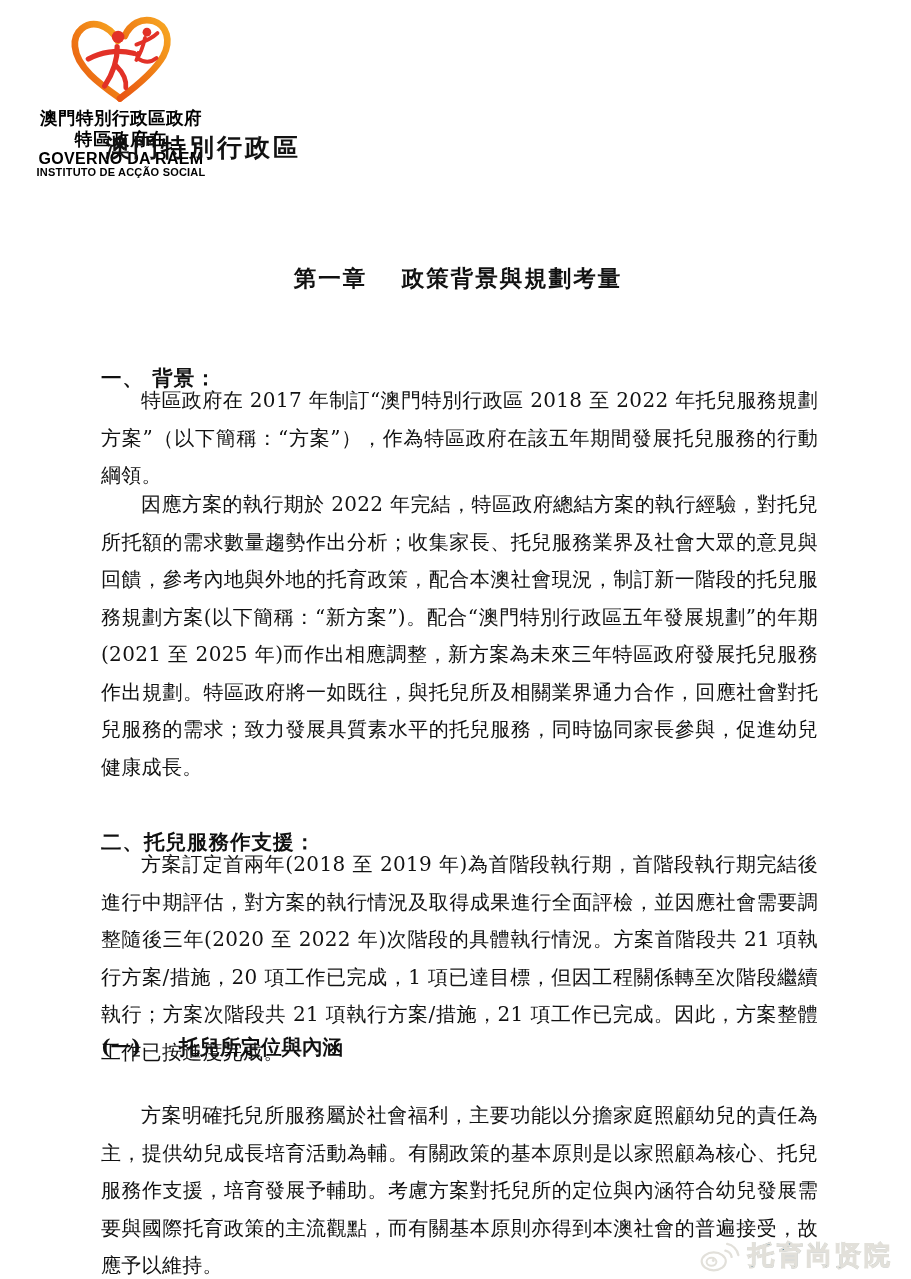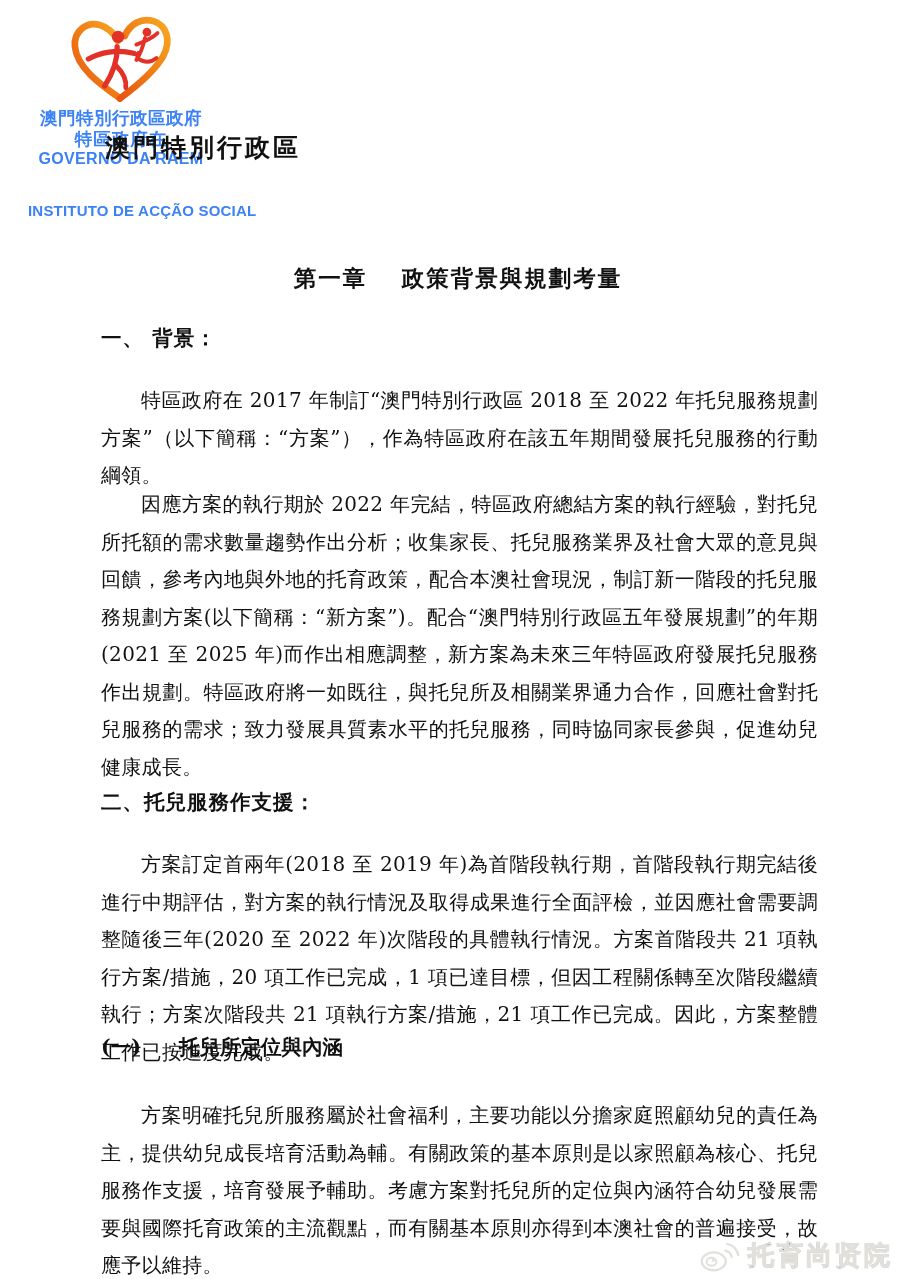--- a/index.html
+++ b/index.html
@@ -10,45 +10,45 @@
     font-family: "DejaVu Serif", serif;
     color: #111111;
     overflow: hidden;
   }
 
   
   .logo-block {
     position: absolute; left: 28px; top: 12px; width: 186px;
     text-align: center;
     font-family: "Liberation Sans", sans-serif;
-    font-weight: bold; color: #3b82f6;
+    font-weight: bold; color: #000000;
   }
   .logo-heart { width: 118px; height: 96px; margin: 0 auto; display: block; }
   .org-line1 { font-size: 17.5px; line-height: 21px; letter-spacing: 0.5px; white-space: nowrap; }
   .org-line2 { font-size: 17.5px; line-height: 21px; letter-spacing: 1px; }
   .org-line3 { font-size: 16px; line-height: 12.5px; margin-top: 3px; letter-spacing: 0.3px; }
-  .org-line4 { font-size: 15px; line-height: 12.5px; letter-spacing: 0.2px; white-space: nowrap; margin-top: 39px; }
+  .org-line4 { font-size: 11px; line-height: 12.5px; letter-spacing: 0.2px; white-space: nowrap; }
 
   
   .title-block {
     position: absolute; left: 105px; top: 131px; width: 715px;
     text-align: left; font-weight: bold;
   }
   .title-line1 { font-size: 25px; line-height: 33px; letter-spacing: 3px; }
   .title-line2 { font-size: 26px; line-height: 38px; letter-spacing: 1px; }
 
   .chapter-heading {
     position: absolute; left: 100px; top: 263px; width: 716px;
     text-align: center; font-weight: bold; font-size: 22.5px; letter-spacing: 2px;
   }
 
   
   .sec-heading {
     position: absolute; left: 101px; width: 716px;
-    font-weight: bold; font-size: 20.5px; letter-spacing: 1px;
+    font-weight: bold; font-size: 20.5px; letter-spacing: 1px; margin-top: 40px;
   }
   .para {
     position: absolute; left: 101px; width: 717px;
     font-size: 20px; line-height: 37.5px;
     text-align: justify; text-indent: 2em;
     letter-spacing: 0.3px;
   }
   .sub-heading {
     position: absolute; left: 101px; width: 716px;
     font-weight: bold; font-size: 20.5px;

